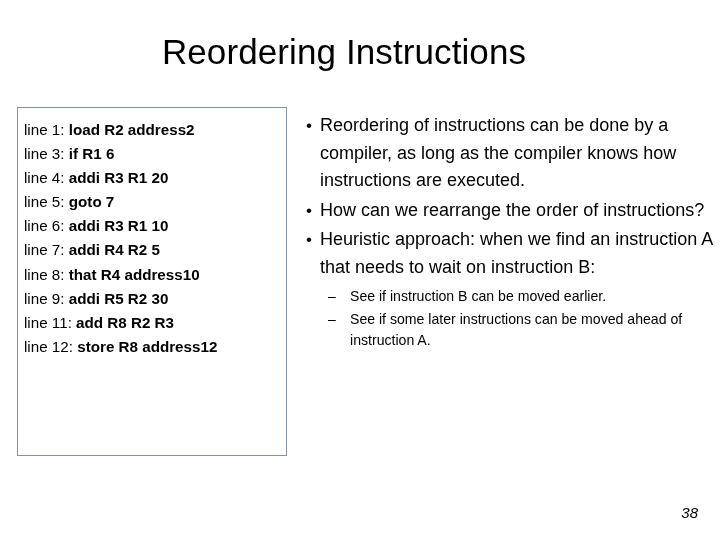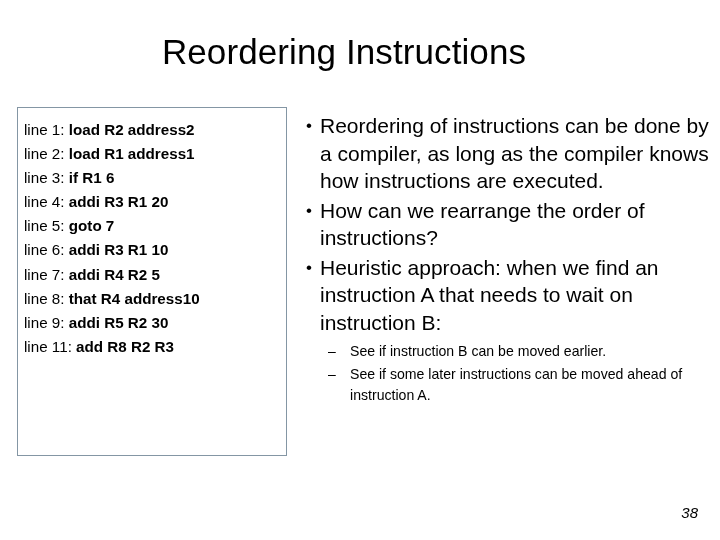--- a/index.html
+++ b/index.html
@@ -80,21 +80,21 @@
     width: 20px;
     font-size: 17px;
     line-height: 27.5px;
     text-align: left;
     padding-left: 6px;
     box-sizing: border-box;
     color: #000000;
   }
   .bullet-text {
     flex: 1 1 auto;
-    font-size: 21px;
+    font-size: 18px;
     line-height: 27.5px;
     color: #000000;
   }
 
   
   #sub-bullets {
     margin-top: 5px;
     margin-left: 28px;
   }
   .sub-row {
@@ -135,24 +135,20 @@
 
   <div id="slide-title">Reordering Instructions</div>
 
   <div id="code-box" style="border-color: rgb(132, 150, 164);">
 
     <div class="code-line">
       <span>line 1:</span>
       <span class="instr">load R2 address2</span>
     </div>
 
-    <div class="code-line">
-      <span>line 2:</span>
-      <span class="instr">load R1 address1</span>
-    </div>
 
     <div class="code-line">
       <span>line 3:</span>
       <span class="instr">if R1 6</span>
     </div>
 
     <div class="code-line">
       <span>line 4:</span>
       <span class="instr">addi R3 R1 20</span>
     </div>
@@ -181,20 +177,24 @@
       <span>line 9:</span>
       <span class="instr">addi R5 R2 30</span>
     </div>
 
 
     <div class="code-line">
       <span>line 11:</span>
       <span class="instr">add R8 R2 R3</span>
     </div>
 
+    <div class="code-line">
+      <span>line 12:</span>
+      <span class="instr">store R8 address12</span>
+    </div>
 
   </div>
 
   <div id="bullet-column">
 
     <div class="bullet-row">
       <span class="bullet-mark">•</span>
       <span class="bullet-text">Reordering of instructions can be done by a compiler, as long as the compiler knows how instructions are executed.</span>
     </div>
 

